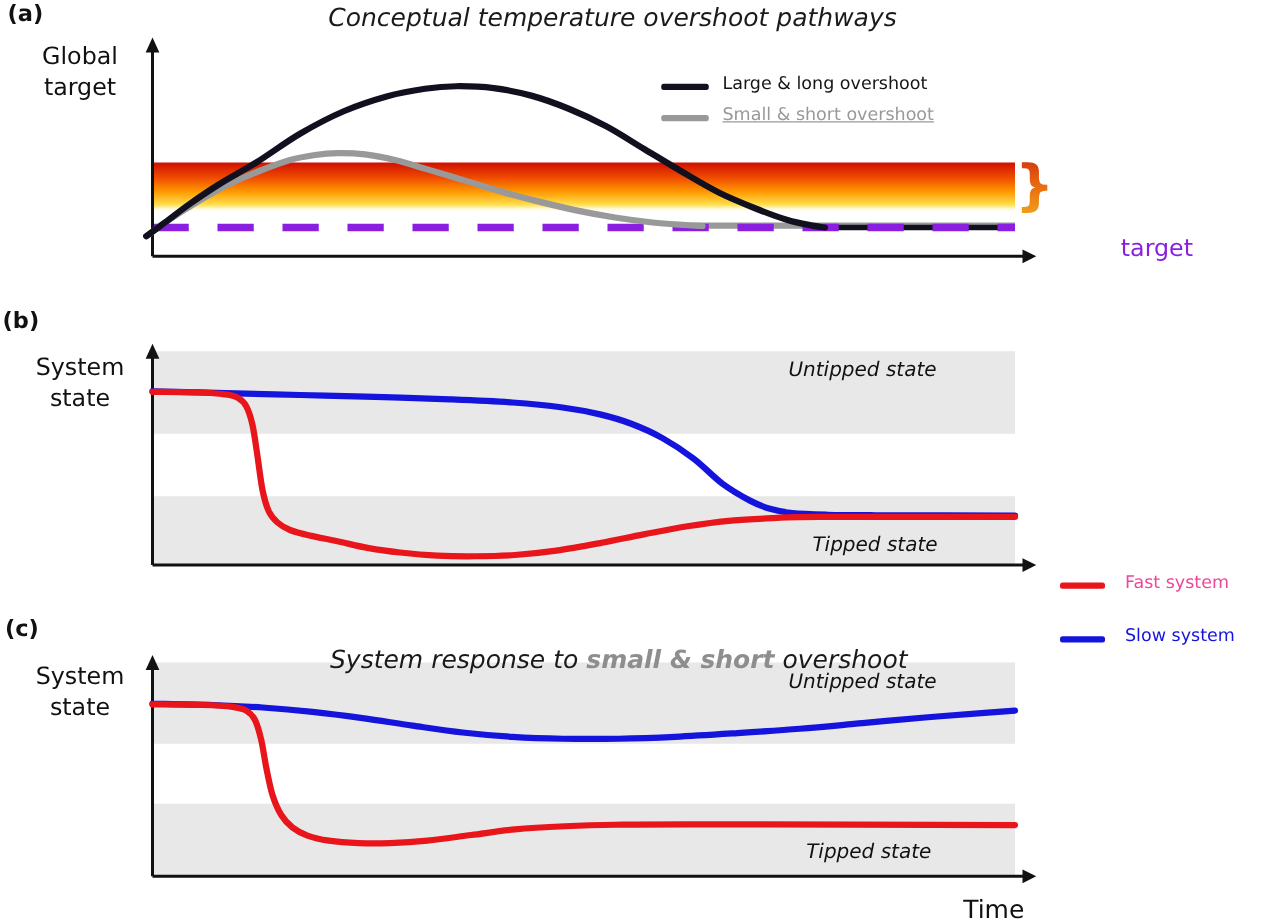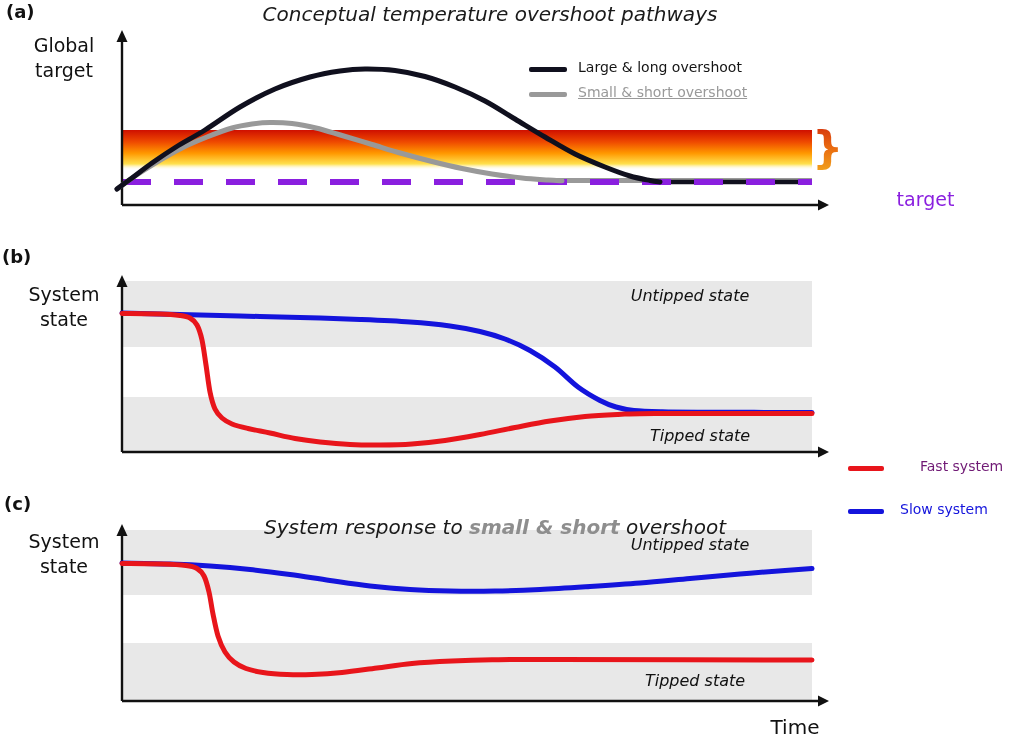--- a/index.html
+++ b/index.html
@@ -88,21 +88,21 @@
 
   <div class="abs txt panel-label" style="left:2px;top:246px;">(b)</div>
   <div class="abs txt ylab" style="left:12px;top:282px;width:104px;">
     <span>System</span><br>
     <span>state</span>
   </div>
   <div class="abs txt state-lab" style="left:590px;top:286px;width:200px;">Untipped state</div>
   <div class="abs txt state-lab" style="left:600px;top:426px;width:200px;">Tipped state</div>
 
   <div class="abs txt swatch" style="left: 848px; top: 466px; width: 36px; background: rgb(232, 21, 27);"></div>
-  <div class="abs txt leg-lab" style="left: 900px; top: 458px; color: #701a75; margin-left: 20px;">Fast system</div>
+  <div class="abs txt leg-lab" style="left: 900px; top: 458px; color: #ec4899;">Fast system</div>
   <div class="abs txt swatch" style="left: 848px; top: 509px; width: 36px; background: rgb(20, 20, 220);"></div>
   <div class="abs txt leg-lab" style="left: 900px; top: 501px; color: rgb(20, 20, 220); text-align: center;">Slow system</div>
 
   <div class="abs txt panel-label" style="left:4px;top:493px;">(c)</div>
   <div class="abs txt fig-title" style="left:235px;top:515px;width:520px;">
     <span>System response to </span><span class="bold" style="color: rgb(142, 142, 142);">small &amp; short</span><span> overshoot</span>
   </div>
   <div class="abs txt ylab" style="left:12px;top:529px;width:104px;">
     <span>System</span><br>
     <span>state</span>

